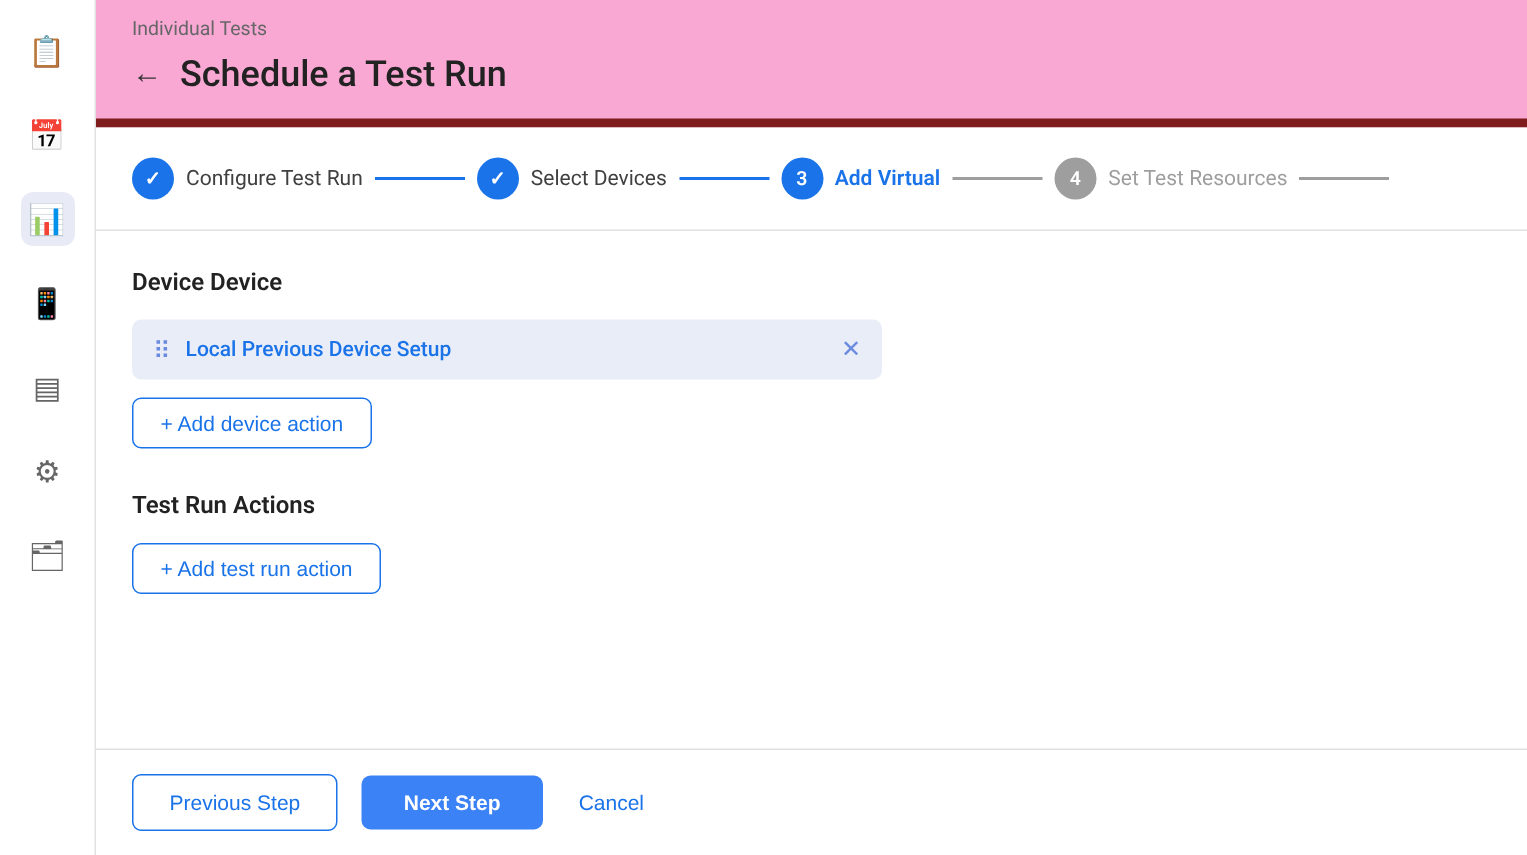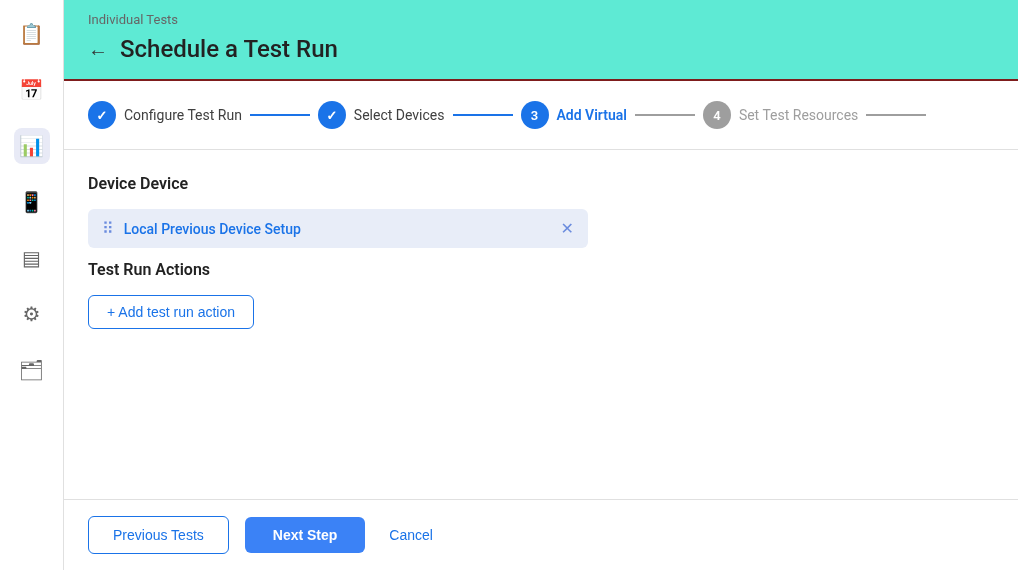--- a/index.html
+++ b/index.html
@@ -45,22 +45,22 @@
       flex: 1;
       display: flex;
       flex-direction: column;
       background: #fff;
       overflow: hidden;
     }
 
     
     .header {
       padding: 12px 24px 0 24px;
-      background: #5eead4;
-      border-bottom: 2px solid #7f1d1d;
+      background: #f9a8d4;
+      border-bottom: 6px solid #7f1d1d;
     }
     .breadcrumb {
       font-size: 13px;
       color: #666;
       margin-bottom: 8px;
     }
     .page-title-row {
       display: flex;
       align-items: center;
       gap: 12px;
@@ -308,28 +308,31 @@
     <div class="section-title">Device Device</div>
 
     <div class="action-item">
       <div class="action-item-left">
         <span class="drag-handle">⠿</span>
         <span class="action-item-label">Local Previous Device Setup</span>
       </div>
       <button class="action-item-close">✕</button>
     </div>
 
+    <button class="add-action-btn">
+      <span>+ Add device action</span>
+    </button>
 
     <div class="section-title">Test Run Actions</div>
 
     <button class="add-action-btn">
       <span>+ Add test run action</span>
     </button>
   </div>
 
   <div class="footer">
 
-    <button class="btn-outline">Previous Tests</button>
+    <button class="btn-outline">Previous Step</button>
     <button class="btn-primary">Next Step</button>
     <button class="btn-text">Cancel</button>
   </div>
 
 </div>
 
 </body></html>

